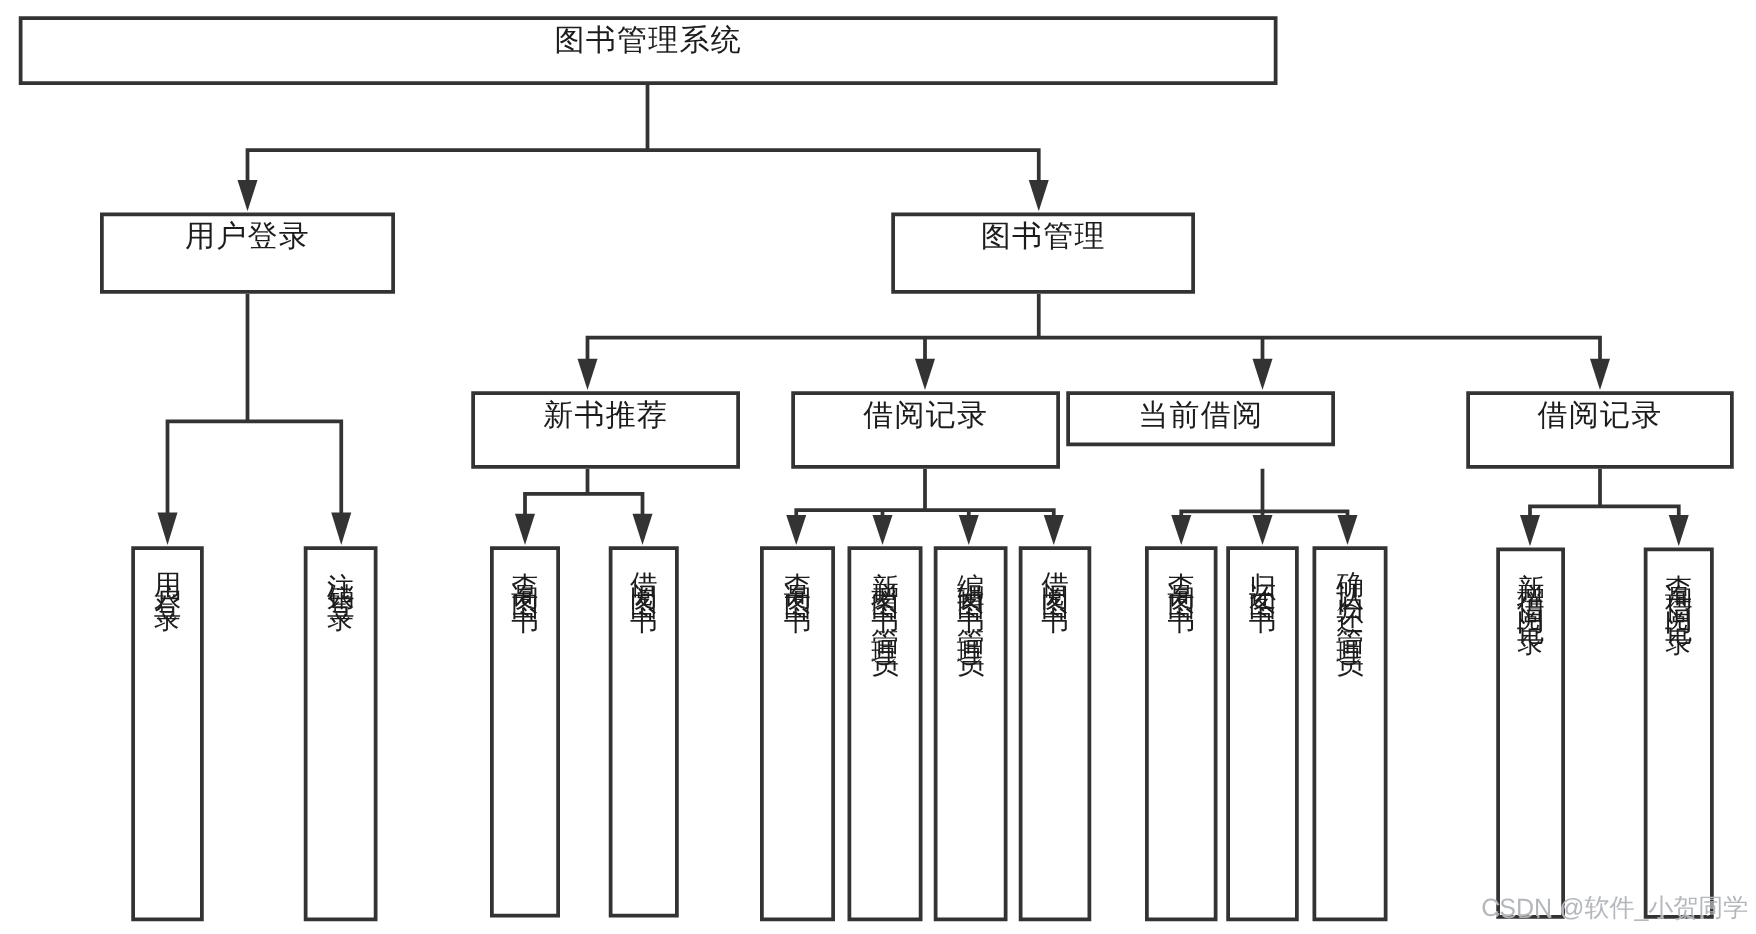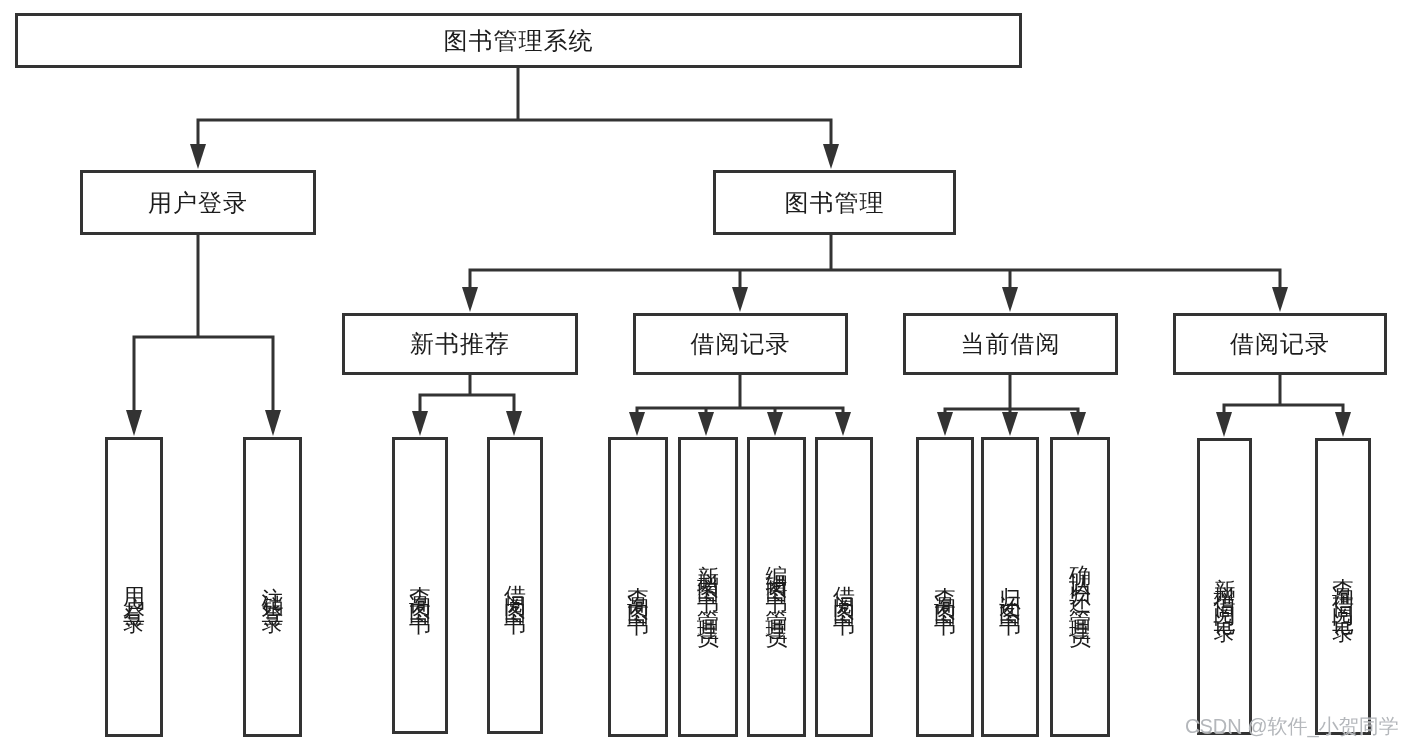--- a/index.html
+++ b/index.html
@@ -18,21 +18,21 @@
     font-family:"Liberation Sans","DejaVu Sans",sans-serif;
   }
   #edges{position:absolute;inset:0;z-index:0;}
   #edges path{stroke:var(--line);stroke-width:3;fill:none;}
   #edges polygon{fill:var(--line);stroke:none;}
   .box{
     position:absolute;
     box-sizing:border-box;
     background:var(--box-bg);
     border:3px solid var(--line);
-    display:flex;align-items:center;justify-content:center;
+    display:flex;justify-content:center;
     z-index:1;
   }
   .hlabel{
     color:var(--text);
     font-size:24px;
     letter-spacing:1px;
     white-space:nowrap;
   }
   .vlabel{
     color:var(--text);
@@ -124,27 +124,27 @@
     <span class="hlabel">图书管理系统</span>
   </div>
 
   <div class="box" style="left:80px;top:170px;width:236px;height:65px">
     <span class="hlabel">用户登录</span>
   </div>
   <div class="box" style="left:713px;top:170px;width:243px;height:65px">
     <span class="hlabel">图书管理</span>
   </div>
 
-  <div class="box" style="left:342px;top:313px;width:236px;height:62px">
+  <div class="box" style="left:377px;top:313px;width:215px;height:62px">
     <span class="hlabel">新书推荐</span>
   </div>
   <div class="box" style="left:633px;top:313px;width:215px;height:62px">
     <span class="hlabel">借阅记录</span>
   </div>
-  <div class="box" style="left:903px;top:313px;width:215px;height:62px">
+  <div class="box" style="left:853px;top:313px;width:215px;height:44px">
     <span class="hlabel">当前借阅</span>
   </div>
   <div class="box" style="left:1173px;top:313px;width:214px;height:62px">
     <span class="hlabel">借阅记录</span>
   </div>
 
   <div class="box" style="left:105px;top:437px;width:58px;height:300px">
     <span class="vlabel">用户登录</span>
   </div>
   <div class="box" style="left:243px;top:437px;width:59px;height:300px">

